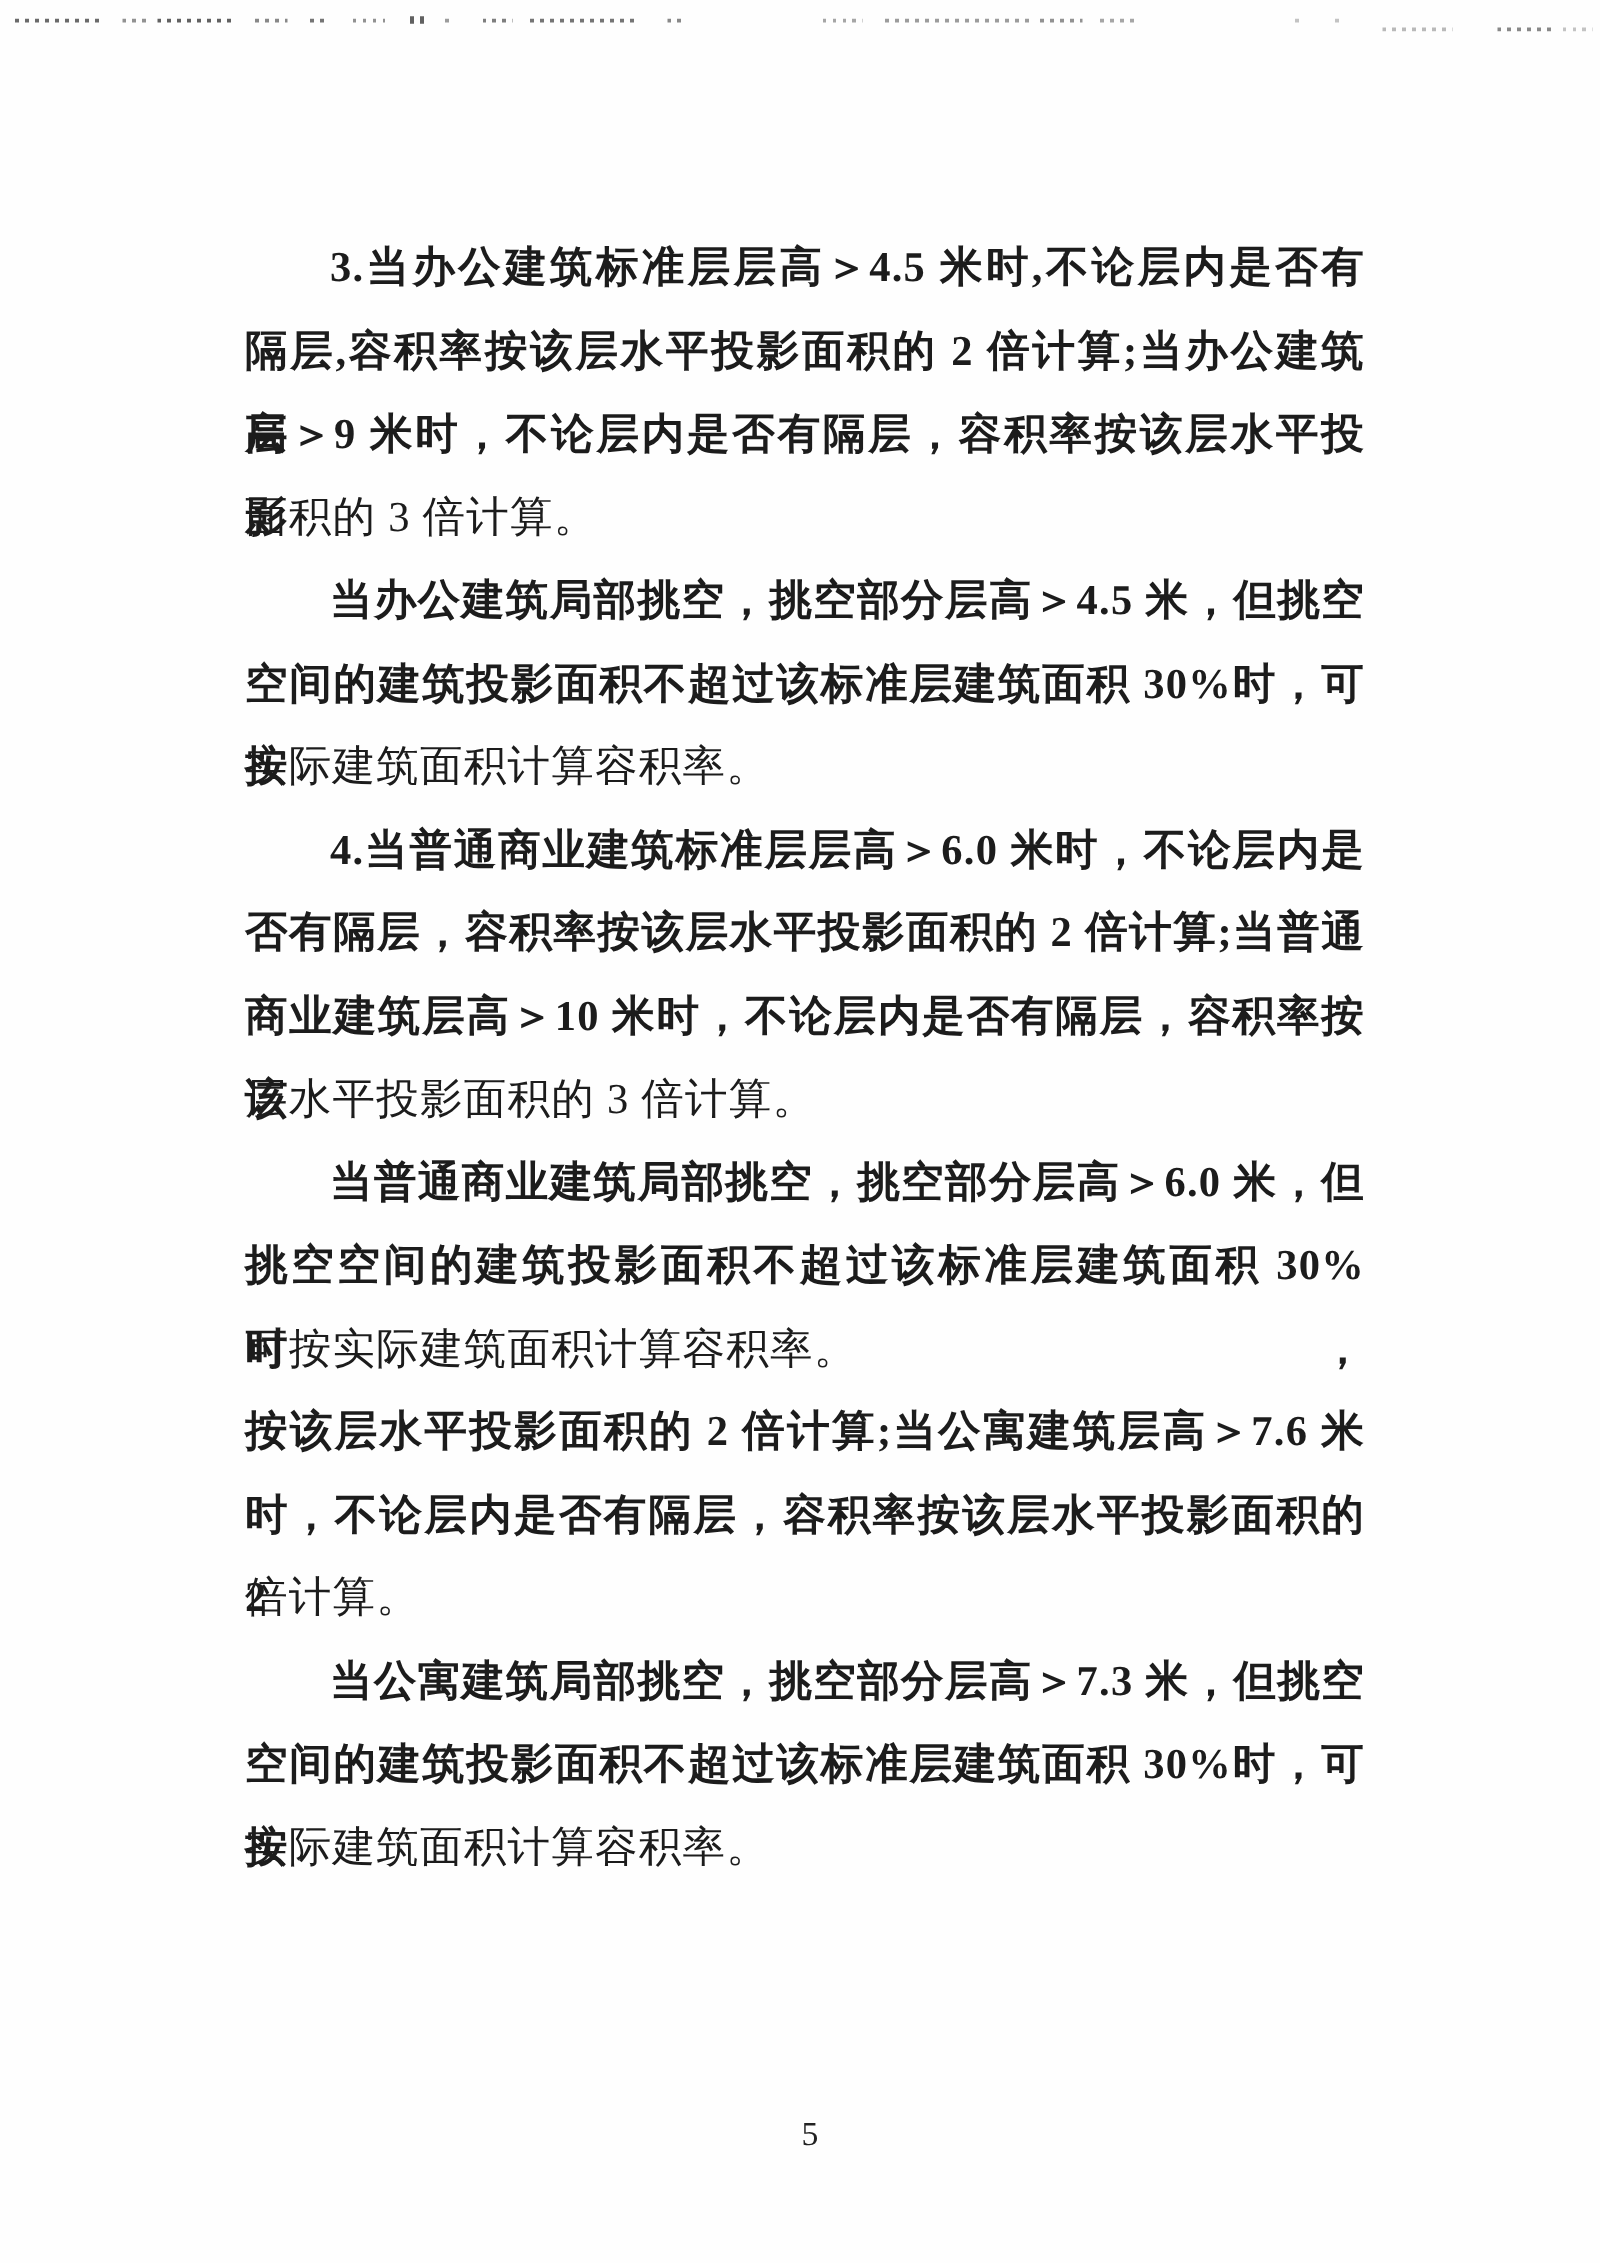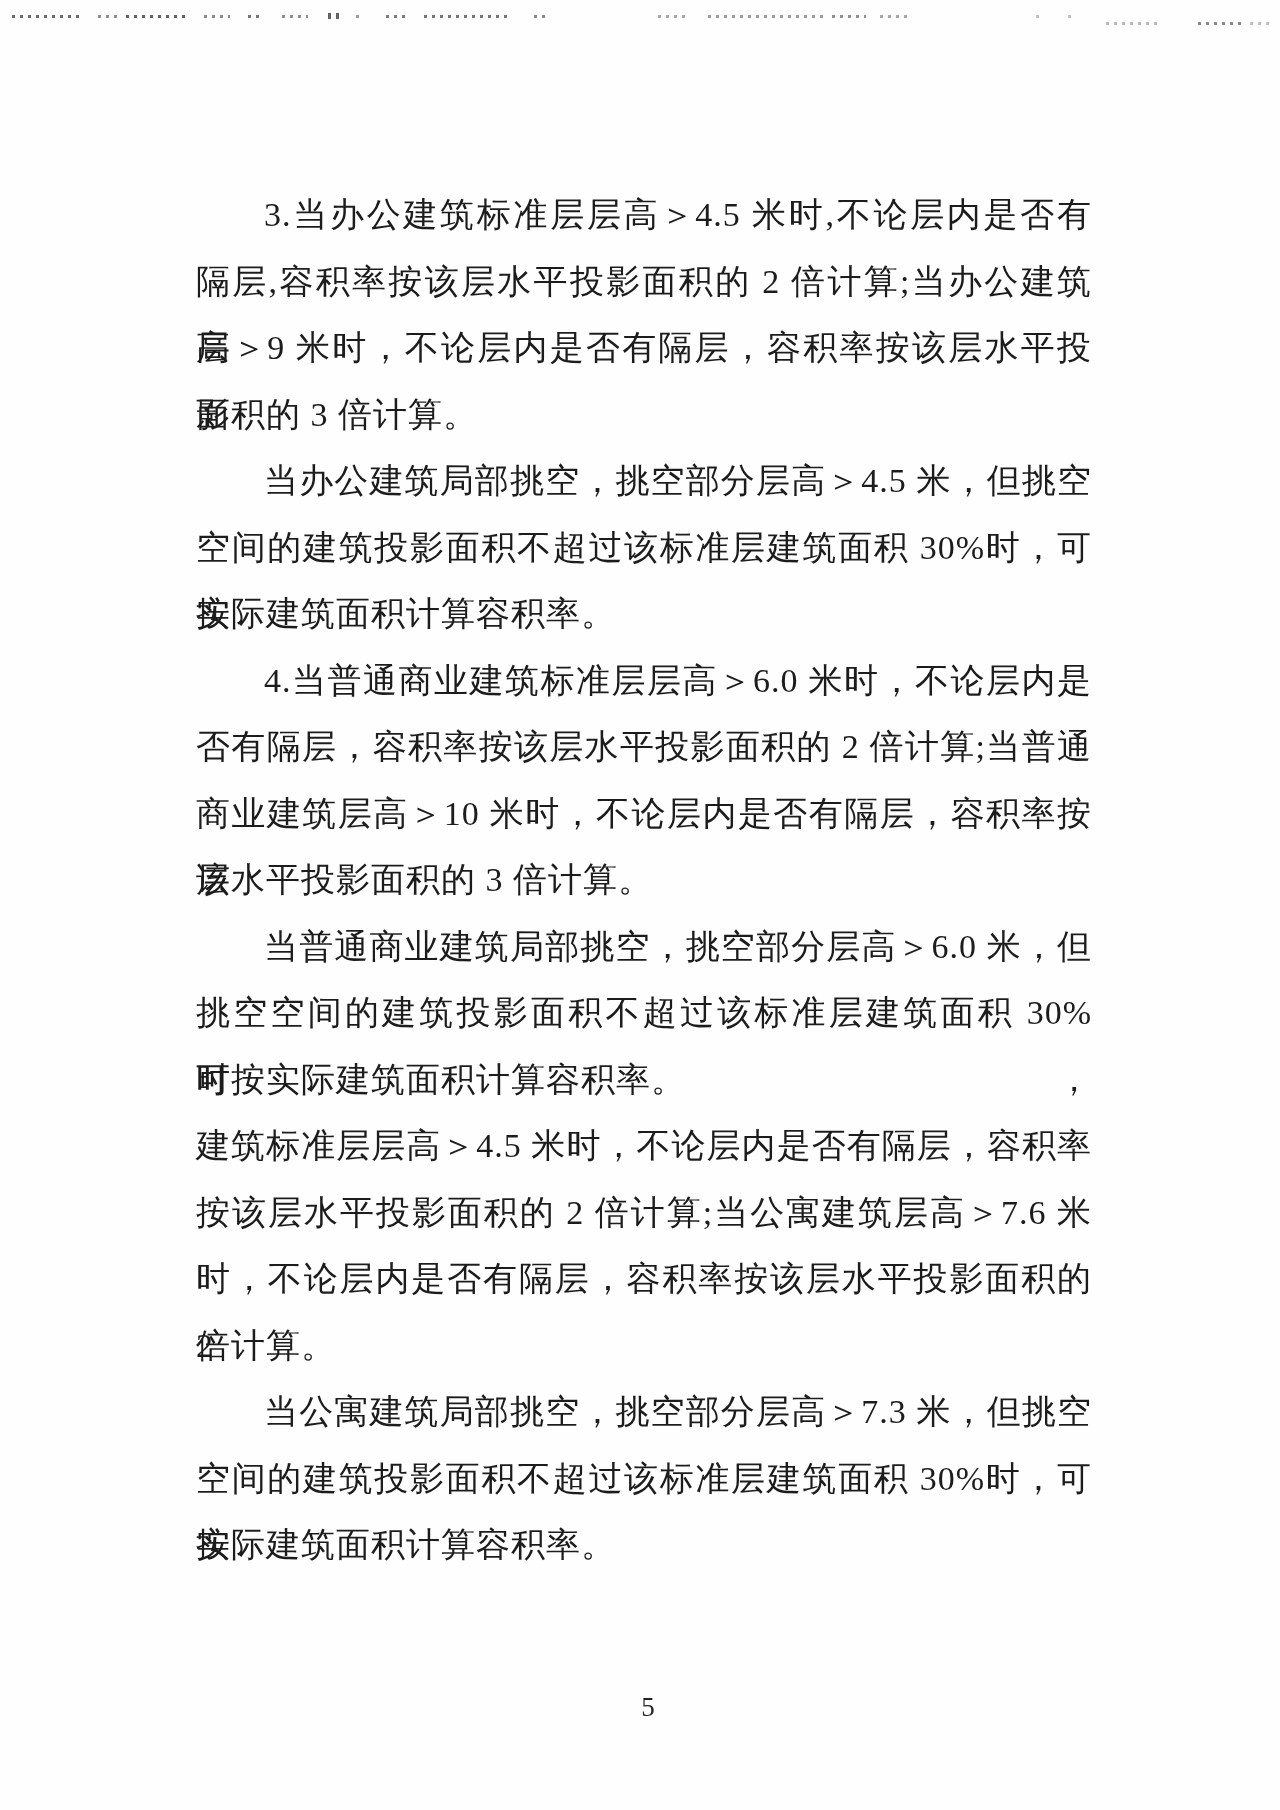--- a/index.html
+++ b/index.html
@@ -40,20 +40,21 @@
   }
   .line {
     height: 66.5px;
     white-space: nowrap;
     overflow: visible;
   }
   .line.just {
     white-space: normal;
     text-align: justify;
     text-align-last: justify;
+    font-weight: bold;
   }
   .line.indent { padding-left: 68px; }
   .line.just.indent { padding-left: 68px; }
   
   #page-number {
     position: absolute;
     top: 1692px;
     left: 0;
     width: 1296px;
     text-align: center;
@@ -98,21 +99,20 @@
       <div class="line just indent">当办公建筑局部挑空，挑空部分层高＞4.5 米，但挑空</div>
       <div class="line just">空间的建筑投影面积不超过该标准层建筑面积 30%时，可按</div>
       <div class="line">实际建筑面积计算容积率。</div>
       <div class="line just indent">4.当普通商业建筑标准层层高＞6.0 米时，不论层内是</div>
       <div class="line just">否有隔层，容积率按该层水平投影面积的 2 倍计算;当普通</div>
       <div class="line just">商业建筑层高＞10 米时，不论层内是否有隔层，容积率按该</div>
       <div class="line">层水平投影面积的 3 倍计算。</div>
       <div class="line just indent">当普通商业建筑局部挑空，挑空部分层高＞6.0 米，但</div>
       <div class="line just">挑空空间的建筑投影面积不超过该标准层建筑面积 30%时，</div>
       <div class="line">可按实际建筑面积计算容积率。</div>
-      <div class="line just">建筑标准层层高＞4.5 米时，不论层内是否有隔层，容积率</div>
       <div class="line just">按该层水平投影面积的 2 倍计算;当公寓建筑层高＞7.6 米</div>
       <div class="line just">时，不论层内是否有隔层，容积率按该层水平投影面积的 2</div>
       <div class="line">倍计算。</div>
       <div class="line just indent">当公寓建筑局部挑空，挑空部分层高＞7.3 米，但挑空</div>
       <div class="line just">空间的建筑投影面积不超过该标准层建筑面积 30%时，可按</div>
       <div class="line">实际建筑面积计算容积率。</div>
     </div>
 
   <div id="page-number">5</div>
 

